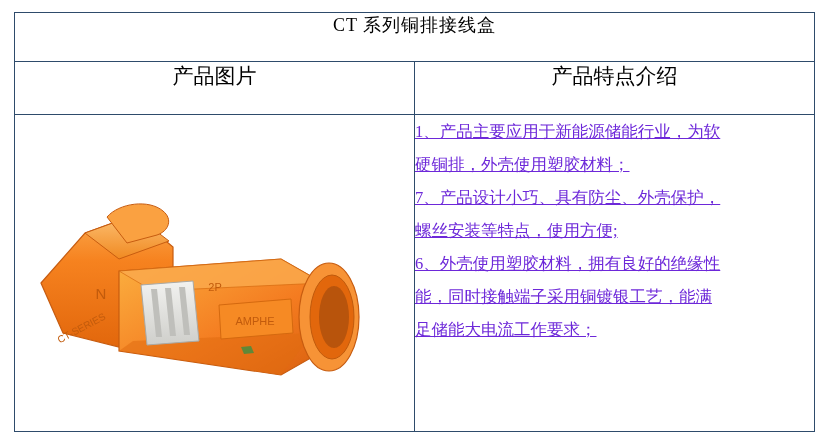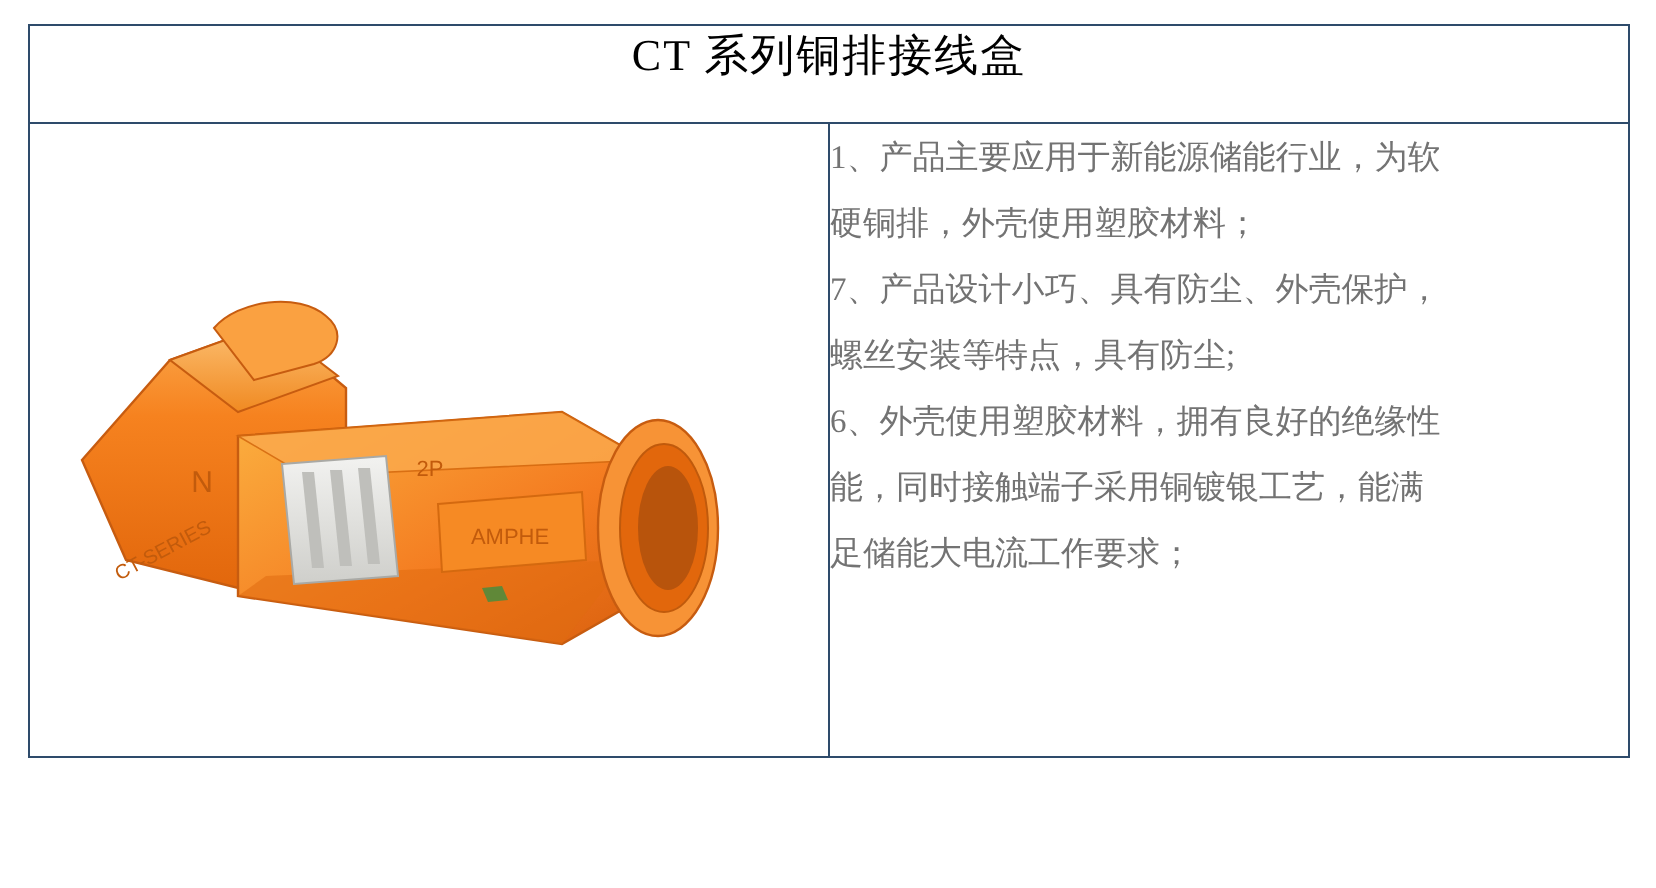--- a/index.html
+++ b/index.html
@@ -30,21 +30,21 @@
   }
   .doc-table td {
     border: 1px solid #2e4b6b;
     padding: 0;
     vertical-align: top;
   }
   .title-cell {
     height: 48px;
     text-align: center;
     vertical-align: middle;
-    font-size: 22px;
+    font-size: 18px;
     letter-spacing: 1px;
     color: #000;
   }
   .subhead-cell {
     height: 52px;
     text-align: center;
     vertical-align: middle;
     font-size: 21px;
     color: #000;
   }
@@ -54,21 +54,22 @@
   .image-cell {
     height: 316px;
     position: relative;
     background: #ffffff;
   }
   .features-cell {
     height: 316px;
     padding: 16px 14px 10px 16px;
     font-size: 16.5px;
     line-height: 33px;
-    color: #737373;
+    color: #6d28d9;
+    text-decoration: underline;
   }
   .feature-line {
     white-space: normal;
   }
 
   
   .product-wrap {
     position: absolute;
     left: 0;
     top: 0;
@@ -87,20 +88,24 @@
 <div class="page">
 
   <table class="doc-table">
     <colgroup>
       <col class="col-left">
       <col class="col-right">
     </colgroup>
     <tbody>
       <tr>
         <td class="title-cell" colspan="2">CT 系列铜排接线盒</td>
+      </tr>
+      <tr>
+        <td class="subhead-cell">产品图片</td>
+        <td class="subhead-cell">产品特点介绍</td>
       </tr>
       <tr>
         <td class="image-cell">
           <div class="product-wrap">
             <svg class="product-svg" width="380" height="250" viewBox="0 0 380 250">
               <defs>
                 <linearGradient id="bodyGrad" x1="0" y1="0" x2="0" y2="1">
                   <stop offset="0%" stop-color="#FBA94C"></stop>
                   <stop offset="35%" stop-color="#F6821F"></stop>
                   <stop offset="100%" stop-color="#E2670C"></stop>
@@ -153,21 +158,21 @@
               <text x="60" y="176" font-family="'Liberation Sans', sans-serif" font-size="10" fill="#C25B0C" text-anchor="middle" transform="rotate(-28 60 176)">CT-SERIES</text>
 
               <path d="M218,192 l10,-1 l3,7 l-10,1 z" fill="#3E8E41" opacity="0.8"></path>
             </svg>
           </div>
         </td>
         <td class="features-cell">
           <div class="feature-line">1、产品主要应用于新能源储能行业，为软</div>
           <div class="feature-line">硬铜排，外壳使用塑胶材料；</div>
           <div class="feature-line">7、产品设计小巧、具有防尘、外壳保护，</div>
-          <div class="feature-line">螺丝安装等特点，具有防尘;</div>
+          <div class="feature-line">螺丝安装等特点，使用方便;</div>
           <div class="feature-line">6、外壳使用塑胶材料，拥有良好的绝缘性</div>
           <div class="feature-line">能，同时接触端子采用铜镀银工艺，能满</div>
           <div class="feature-line">足储能大电流工作要求；</div>
         </td>
       </tr>
     </tbody>
   </table>
 
 </div>
 

